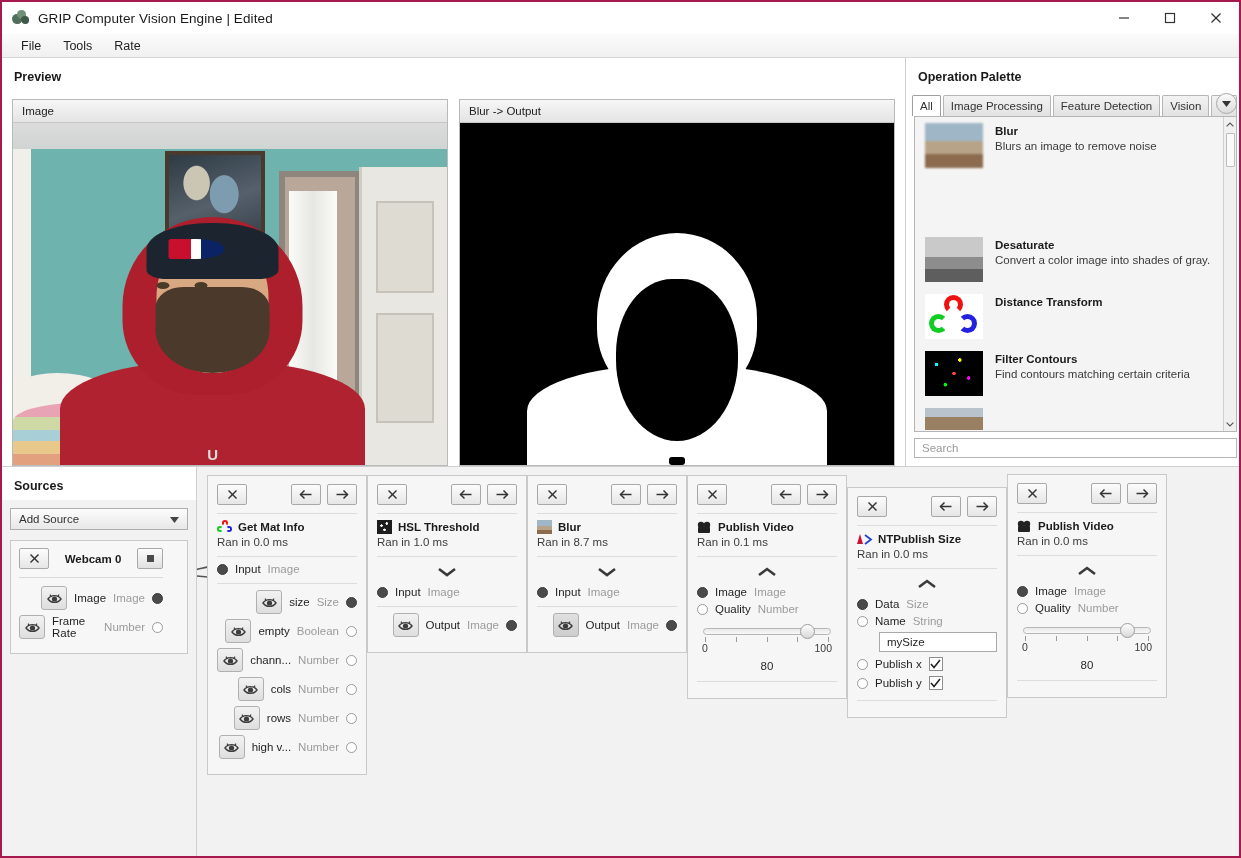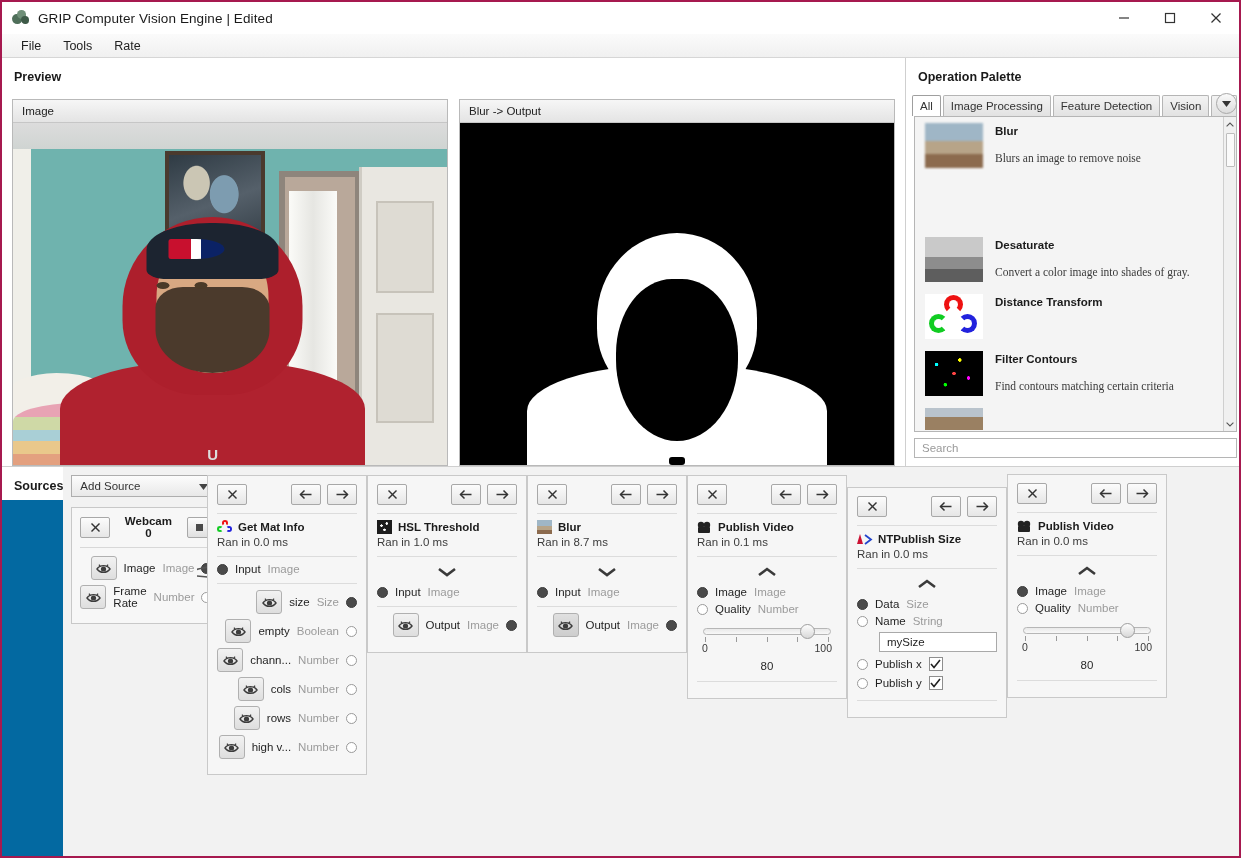--- a/index.html
+++ b/index.html
@@ -152,49 +152,49 @@
   }
   .oplist {
     flex:1 1 auto; border:1px solid #b5b5b5; margin:0 8px; background:#f4f4f4;
     position:relative; overflow:hidden;
   }
   .op-row { display:flex; padding:6px 8px 6px 10px; gap:12px; align-items:flex-start; cursor:default;}
   .op-thumb { width:58px; height:45px; flex:0 0 58px; border:none; }
   .op-thumb.blank { background: transparent; }
   .op-text { flex:1 1 auto; padding-top:2px;}
   .op-name { font-size:11.5px; font-weight:bold; color:#1b1b1b; }
-  .op-desc { font-size:11.5px; color:#3a3a3a; margin-top:14px; line-height:1.22;font-family:Liberation Serif, serif;}
+  .op-desc { font-size:11.5px; color:#3a3a3a; margin-top:2px; line-height:1.22;}
   .op-scroll { position:absolute; top:0; right:0; width:13px; bottom:0; background:#f0f0f0; border-left:1px solid #cfcfcf;}
   .op-scroll .arrow { height:14px; display:flex; align-items:center; justify-content:center;}
   .op-scroll .thumb { position:absolute; top:16px; left:2px; width:9px; height:34px; background:#fafafa; border:1px solid #bdbdbd; border-radius:1px;}
   .search-box {
     margin:6px 8px 8px 8px; height:20px; flex:0 0 20px;
     border:1px solid #b5b5b5; background:#fff;
     display:flex; align-items:center; padding-left:7px;
   }
   .search-box input {
     border:none; outline:none; width:100%; font-size:11.5px; color:#333;
     font-family:"Liberation Sans", sans-serif; background:transparent;
   }
   .search-box input::placeholder { color:#9a9a9a; }
 
   
   .lower { flex:1 1 auto; display:flex; background:#f2f2f2; border-top:1px solid #cfcfcf; position:relative; overflow:hidden;}
   .sources {
     width: 195px; flex: 0 0 195px; background:#0369a1; border-right:1px solid #cfcfcf;
-    display:flex; flex-direction:row;
+    display:flex; flex-direction:column;
   }
   .sources-title { font-size:12.5px; font-weight:bold; color:#1a1a1a; padding:12px 0 0 12px; height:33px; flex:0 0 33px; background:#fff;}
   .sources-inner { padding:8px; background:#f2f2f2; flex:1 1 auto; }
   .add-source {
     height:22px; border:1px solid #aeaeae; background:linear-gradient(#fcfcfc,#e8e8e8);
     display:flex; align-items:center; justify-content:space-between; padding:0 8px;
     font-size:11.5px; color:#333; cursor:pointer; margin-bottom:10px;
   }
-  .source-card { border:1px solid #c8c8c8; background:#f7f7f7; padding:7px 4px 9px 8px; }
+  .source-card { border:1px solid #c8c8c8; background:#f7f7f7; padding:7px 24px 9px 8px; }
   .source-head { display:flex; align-items:center; gap:10px; }
   .xbtn {
     width:30px; height:21px; border:1px solid #a8a8a8; border-radius:2px;
     background:linear-gradient(#fcfcfc,#e6e6e6);
     display:flex; align-items:center; justify-content:center; cursor:pointer;
   }
   .source-name { font-size:11.5px; font-weight:bold; color:#1b1b1b; flex:1 1 auto; text-align:center;}
   .stopbtn {
     width:26px; height:21px; border:1px solid #a8a8a8; border-radius:2px;
     background:linear-gradient(#fcfcfc,#e0e0e0);

